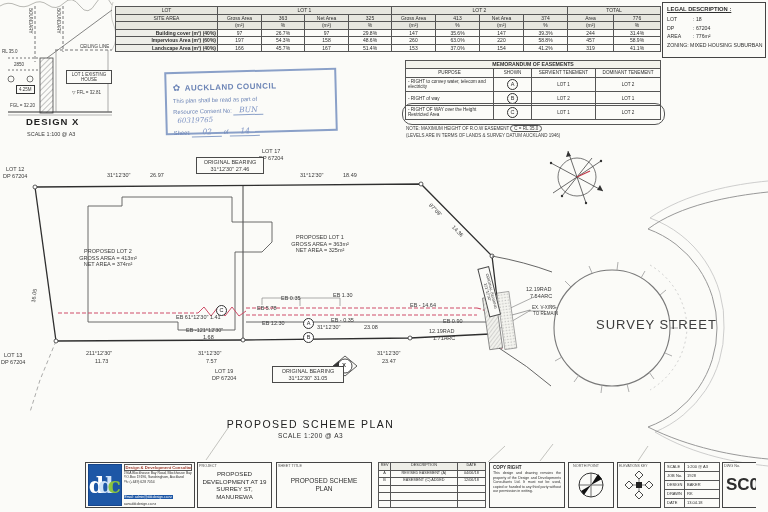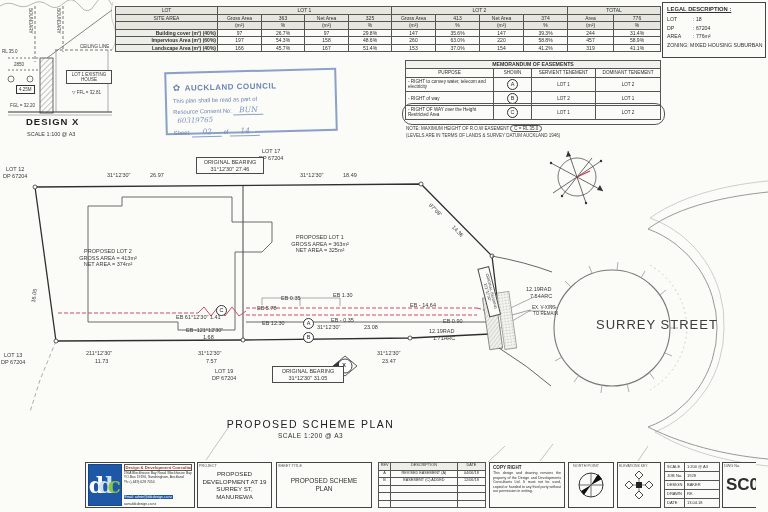--- a/index.html
+++ b/index.html
@@ -442,21 +442,21 @@
   <div class="an an4 rot box ctr" style="left:489px;top:266px;width:44px;transform:rotate(76deg);font-size:3.8px;line-height:4.2px">
     <div>ORIGINAL BEARING</div>
     <div>121°12'30"</div>
   </div>
 
   <div class="circ" style="left:216px;top:305px">C</div>
   <div class="circ" style="left:303px;top:318px">A</div>
   <div class="circ" style="left:303px;top:332px">B</div>
   <div class="an" style="left:342px;top:362px;font-size:6px;font-weight:bold;z-index:4">X</div>
 
-  <div class="abs" id="street-label">SURREY STREET</div>
+  <div class="abs" id="street-label">SURVEY STREET</div>
 
   <div class="abs" id="plan-title">
     <div class="t1">PROPOSED SCHEME PLAN</div>
     <div class="t2">SCALE 1:200 @ A3</div>
   </div>
 
   <div class="tb" style="left:85px;width:110px">
     <div style="display:flex;align-items:center;height:100%;padding:2px;box-sizing:border-box">
       <div id="logo">
         <span style="color:#fff">d</span>

